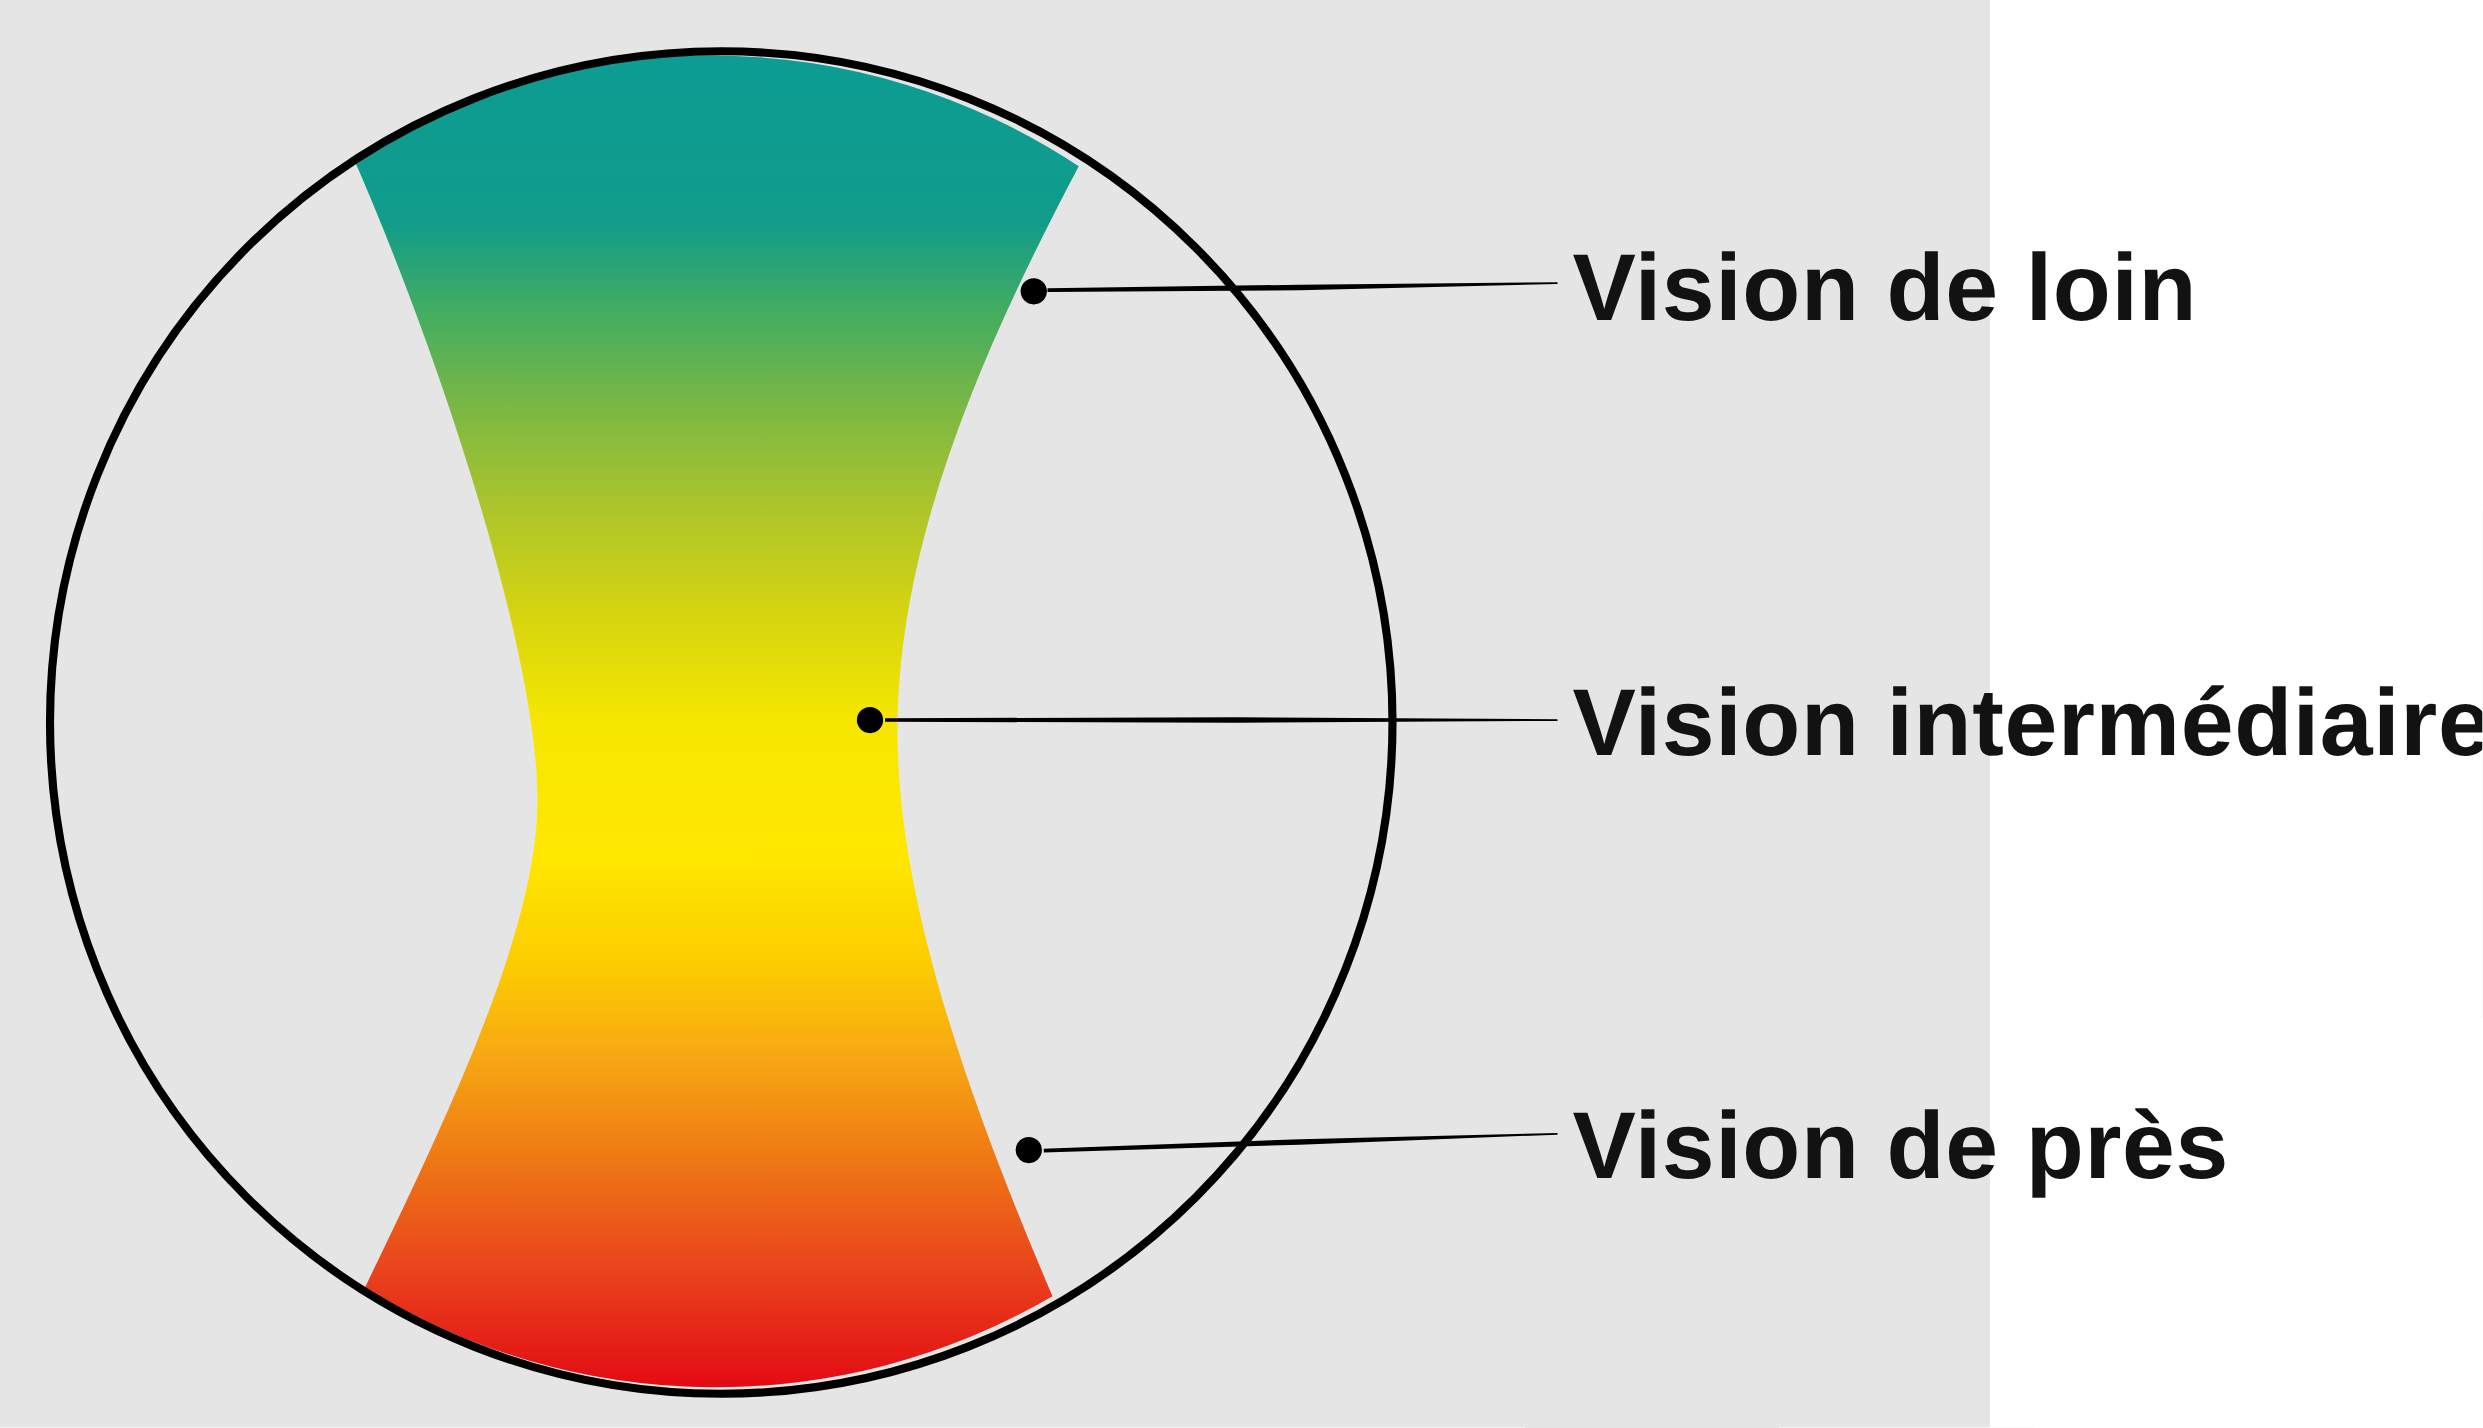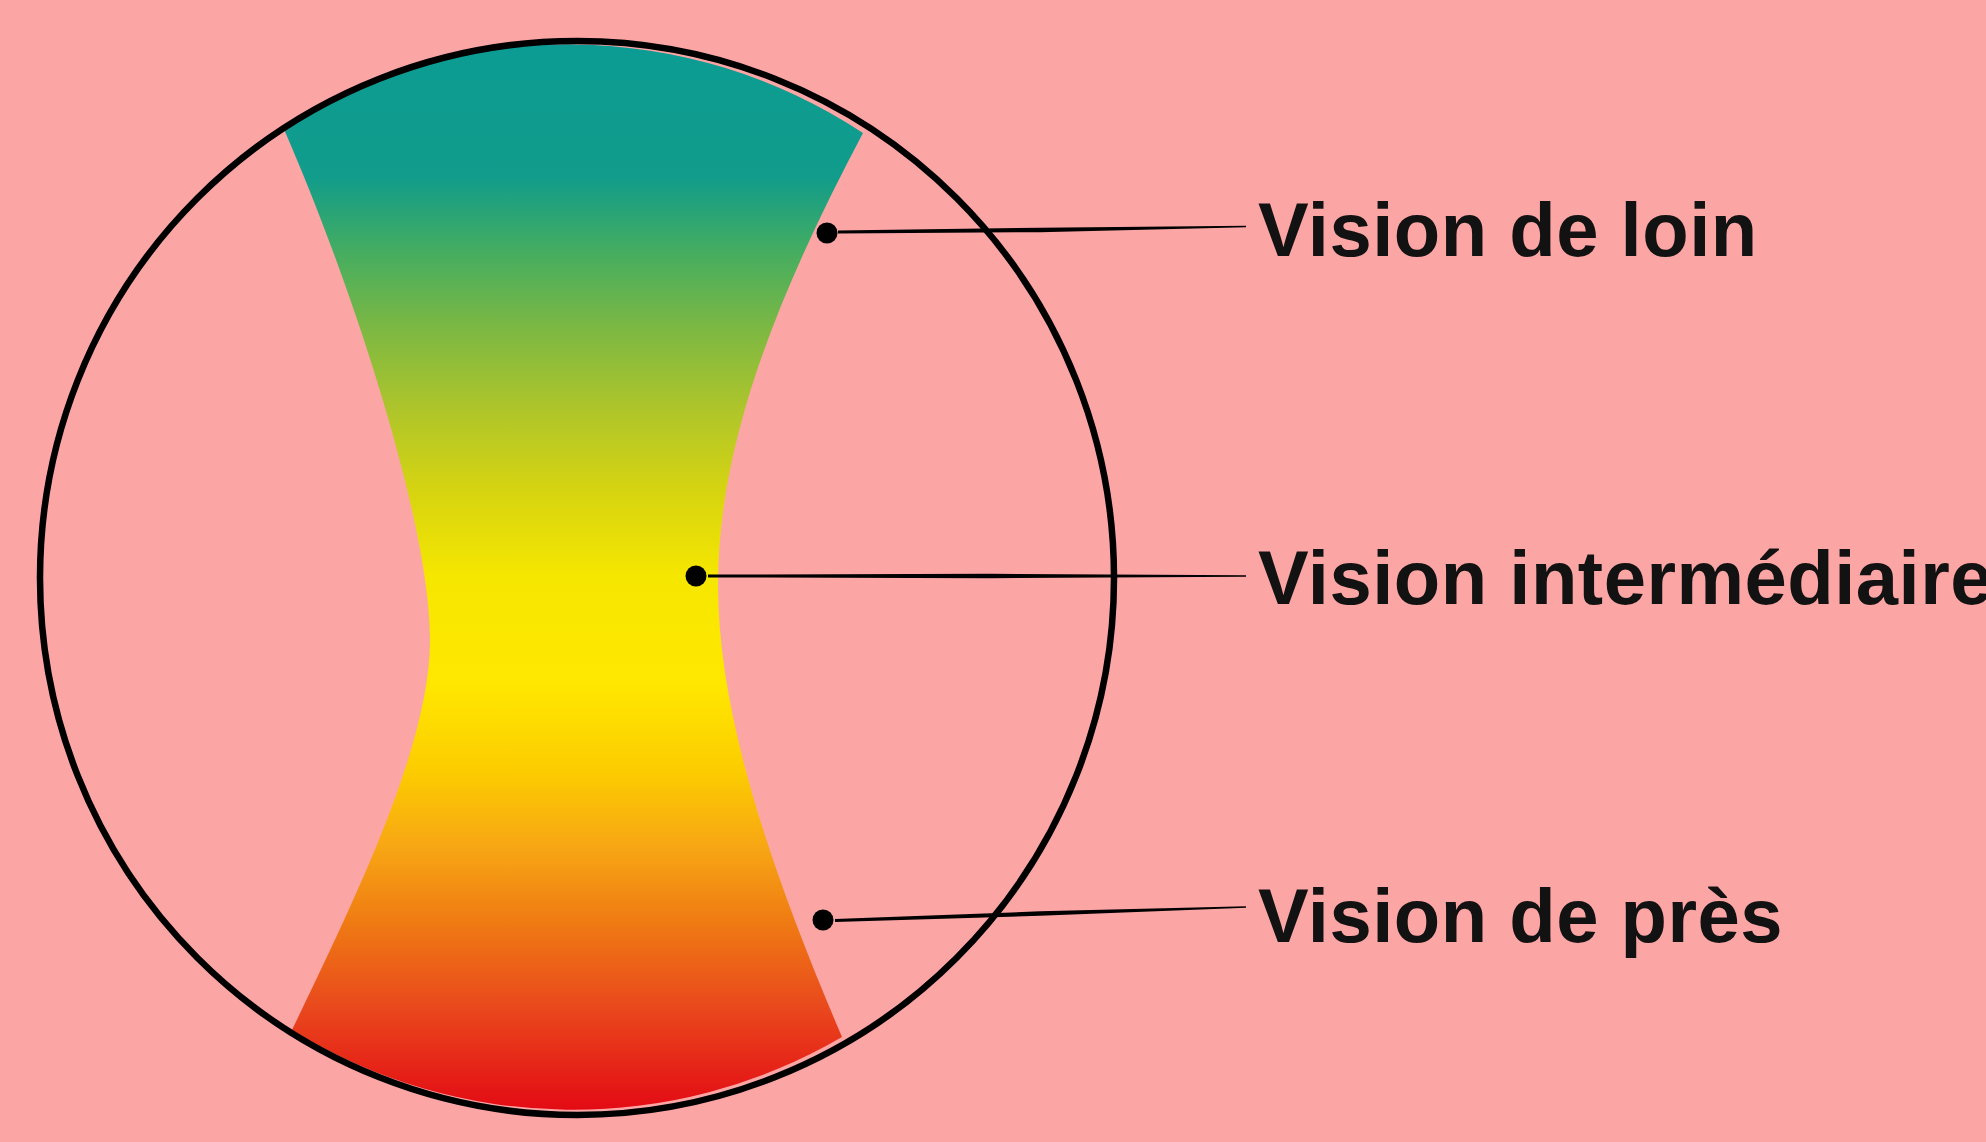--- a/index.html
+++ b/index.html
@@ -5,23 +5,23 @@
   html, body {
     margin: 0;
     padding: 0;
     background: #ffffff;
     width: 1986px;
     height: 1142px;
     overflow: hidden;
   }
   .stage {
     position: relative;
-    width: 1986px;
+    width: 1592px;
     height: 1142px;
-    background: #fca5a5;
+    background: #e5e5e5;
   }
   svg {
     display: block;
   }
   .label-text {
     font-family: "Liberation Sans", "DejaVu Sans", sans-serif;
     font-weight: bold;
     font-size: 76px;
     fill: #121212;
     letter-spacing: 0.5px;

